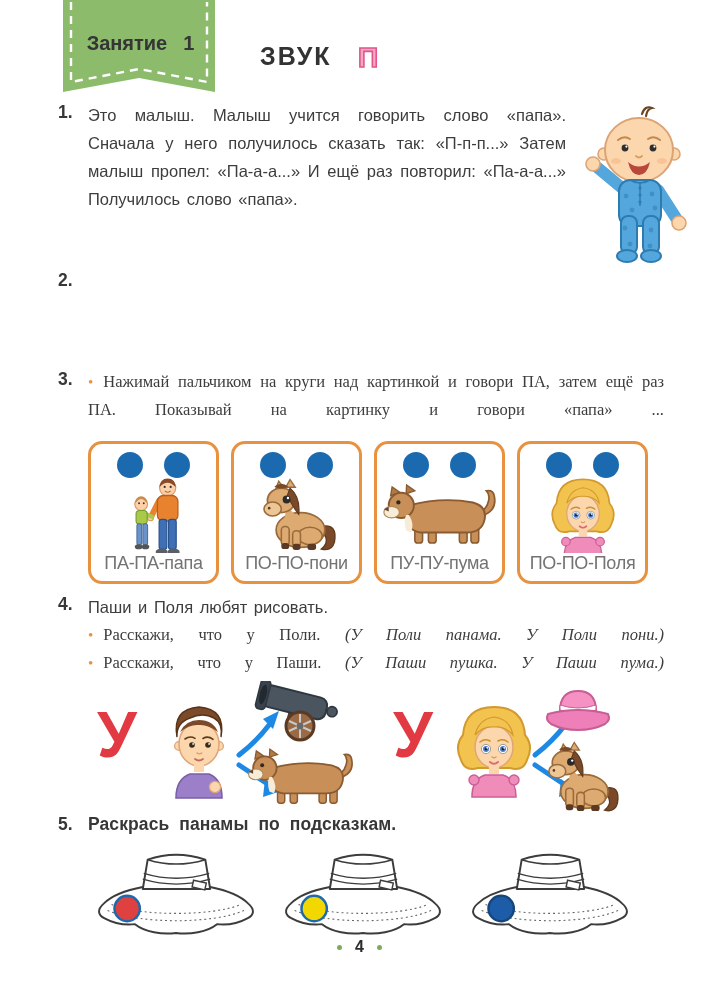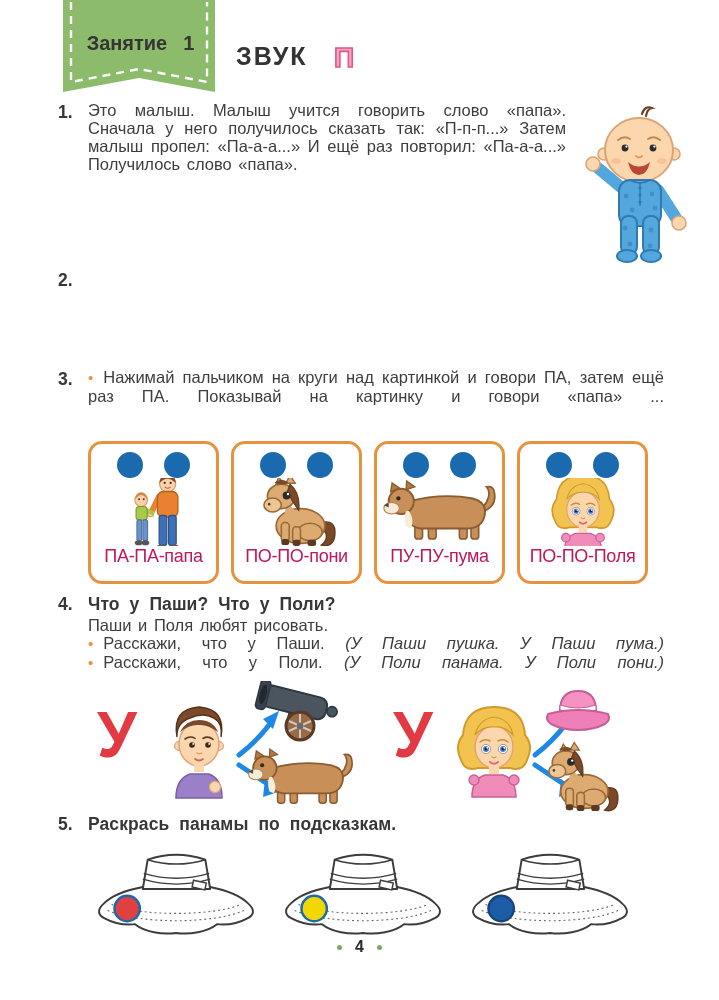--- a/index.html
+++ b/index.html
@@ -10,41 +10,41 @@
 
   
   .banner { position:absolute; left:63px; top:0; width:155px; height:96px; }
   .banner svg { position:absolute; left:0; top:0; }
   .banner-label { position:absolute; left:0; right:0; top:32px; text-align:center;
                   font-size:20px; font-weight:700; color:#353535; }
   .banner-label .num { margin-left:16px; }
 
   
   .title { position:absolute; left:236px; top:38px; display:flex; align-items:center; gap:22px; }
-  .title-word { font-size:25px; font-weight:700; letter-spacing:2px; color:#333; }
+  .title-word { font-size:25px; font-weight:700; letter-spacing:2px; color:#333;margin-left:24px; }
 
   
   .section { position:absolute; left:58px; width:606px; }
   .sec-head { position:relative; padding-left:30px; font-size:17.5px; font-weight:700;
               color:#373737; word-spacing:5px; letter-spacing:.1px; line-height:23px; }
   .sec-head .num { position:absolute; left:0; top:0; }
-  .sec-body { margin-left:30px; font-size:16.5px; line-height:18px; color:#3d3d3d;
+  .sec-body { margin-left:30px; font-size:16.5px; line-height:28px; color:#3d3d3d;
               text-align:justify; word-spacing:2px; }
   .narrow { width:478px; }
-  .jlast { text-align-last:justify; }
+  .jlast { text-align-last:justify;font-family:Liberation Serif, serif; }
   .dot { color:#e8923f; font-size:15px; padding-right:10px; }
   .ital { font-style:italic; }
 
   
   .cards { position:absolute; left:88px; top:441px; display:flex; gap:12px; }
   .card { width:131px; height:143px; border:3px solid #e8923f; border-radius:14px;
           background:#fff; display:flex; flex-direction:column; align-items:center; }
   .card-dots { display:flex; gap:21px; margin-top:8px; height:26px; }
   .card-art { flex:1; display:flex; align-items:center; justify-content:center; overflow:hidden; }
-  .card-label { font-size:18px; letter-spacing:-.3px; color:#be185d; margin-bottom:14px; white-space:nowrap; }
+  .card-label { font-size:18px; letter-spacing:-.3px; color:#737373; margin-bottom:7px; white-space:nowrap; }
 
   
   .illus { position:absolute; left:95px; top:681px; width:552px; height:138px; }
   .group { position:absolute; top:0; height:138px; }
   .g1 { left:0; width:262px; } .g2 { left:296px; width:256px; }
   .big-letter { position:absolute; left:2px; top:22px; font-size:64px; font-weight:700;
                 color:#e23a42; line-height:1; }
   .bust { position:absolute; left:62px; top:10px; }
   .arrows { position:absolute; left:140px; top:12px; }
   .item1 { position:absolute; left:158px; top:0; }
@@ -279,28 +279,27 @@
           <circle cx="61" cy="78" r="5" fill="#f08cba" stroke="#cc5e96" stroke-width="1.4"></circle>
         </svg>
       </div>
       <div class="card-label">ПО-ПО-Поля</div>
     </div>
   </div>
 
   <div class="section" style="top:593px;">
     <div class="sec-head">
       <span class="num">4.</span>
-      <span>Что у Паши? Что у Поли?</span>
     </div>
     <div class="sec-body">Паши и Поля любят рисовать.</div>
     <div class="sec-body jlast">
+      <span class="dot">•</span><span>Расскажи, что у Поли.</span> <span class="ital">(У Поли панама. У Поли пони.)</span>
+    </div>
+    <div class="sec-body jlast">
       <span class="dot">•</span><span>Расскажи, что у Паши.</span> <span class="ital">(У Паши пушка. У Паши пума.)</span>
-    </div>
-    <div class="sec-body jlast">
-      <span class="dot">•</span><span>Расскажи, что у Поли.</span> <span class="ital">(У Поли панама. У Поли пони.)</span>
     </div>
   </div>
 
   <div class="illus">
 
     <div class="group g1">
       <span class="big-letter">У</span>
       <svg class="bust" width="84" height="118" viewBox="0 0 84 98">
         <path d="M20,36 Q15,8 42,6 Q69,8 64,36 Q66,22 57,17 Q46,11 33,17 Q19,22 20,36 Z" fill="#7a4a2a" stroke="#5a3218" stroke-width="1.5"></path>
         <circle cx="22" cy="45" r="4.4" fill="#fcd7ae" stroke="#e0a576" stroke-width="1.3"></circle>

